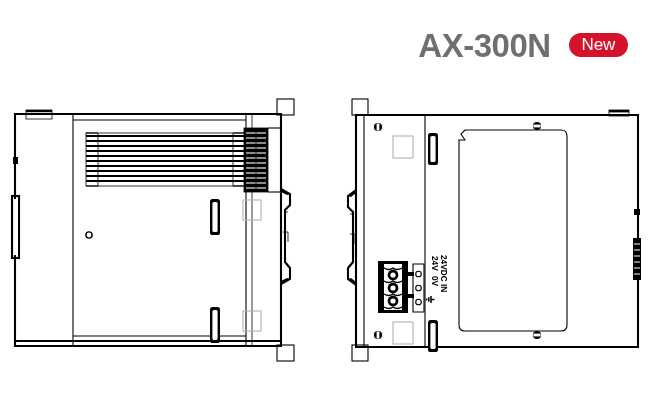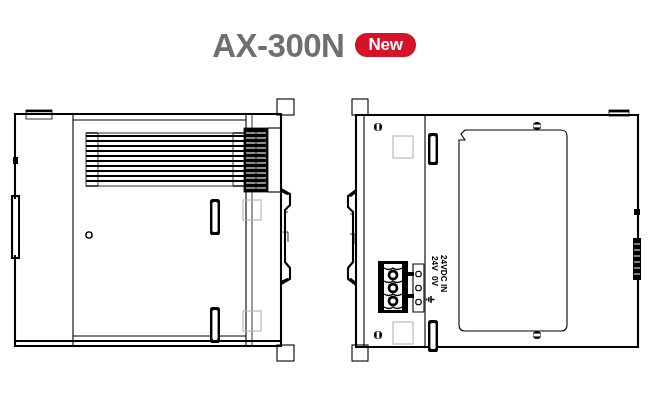--- a/index.html
+++ b/index.html
@@ -22,39 +22,39 @@
 
   
   #title-block {
     position: absolute;
     left: 0;
     top: 22px;
     width: 628px;
     height: 46px;
     display: flex;
     align-items: center;
-    justify-content: center;
-    gap: 11px;
+    justify-content: flex-end;
+    gap: 18px;
   }
   #product-title {
     font-size: 33px;
     font-weight: bold;
     color: #6f6f6f;
     letter-spacing: -0.5px;
     line-height: 1;
     white-space: nowrap;
   }
   #new-badge {
     display: inline-flex;
     align-items: center;
     justify-content: center;
     background: #d4122a;
     color: #ffffff;
     font-size: 17px;
-    font-weight: bold;
+    font-weight: normal;
     border-radius: 999px;
     padding: 3px 13px 4px 13px;
     line-height: 1;
     letter-spacing: -0.2px;
     white-space: nowrap;
   }
 
   
   #drawings {
     position: absolute;

